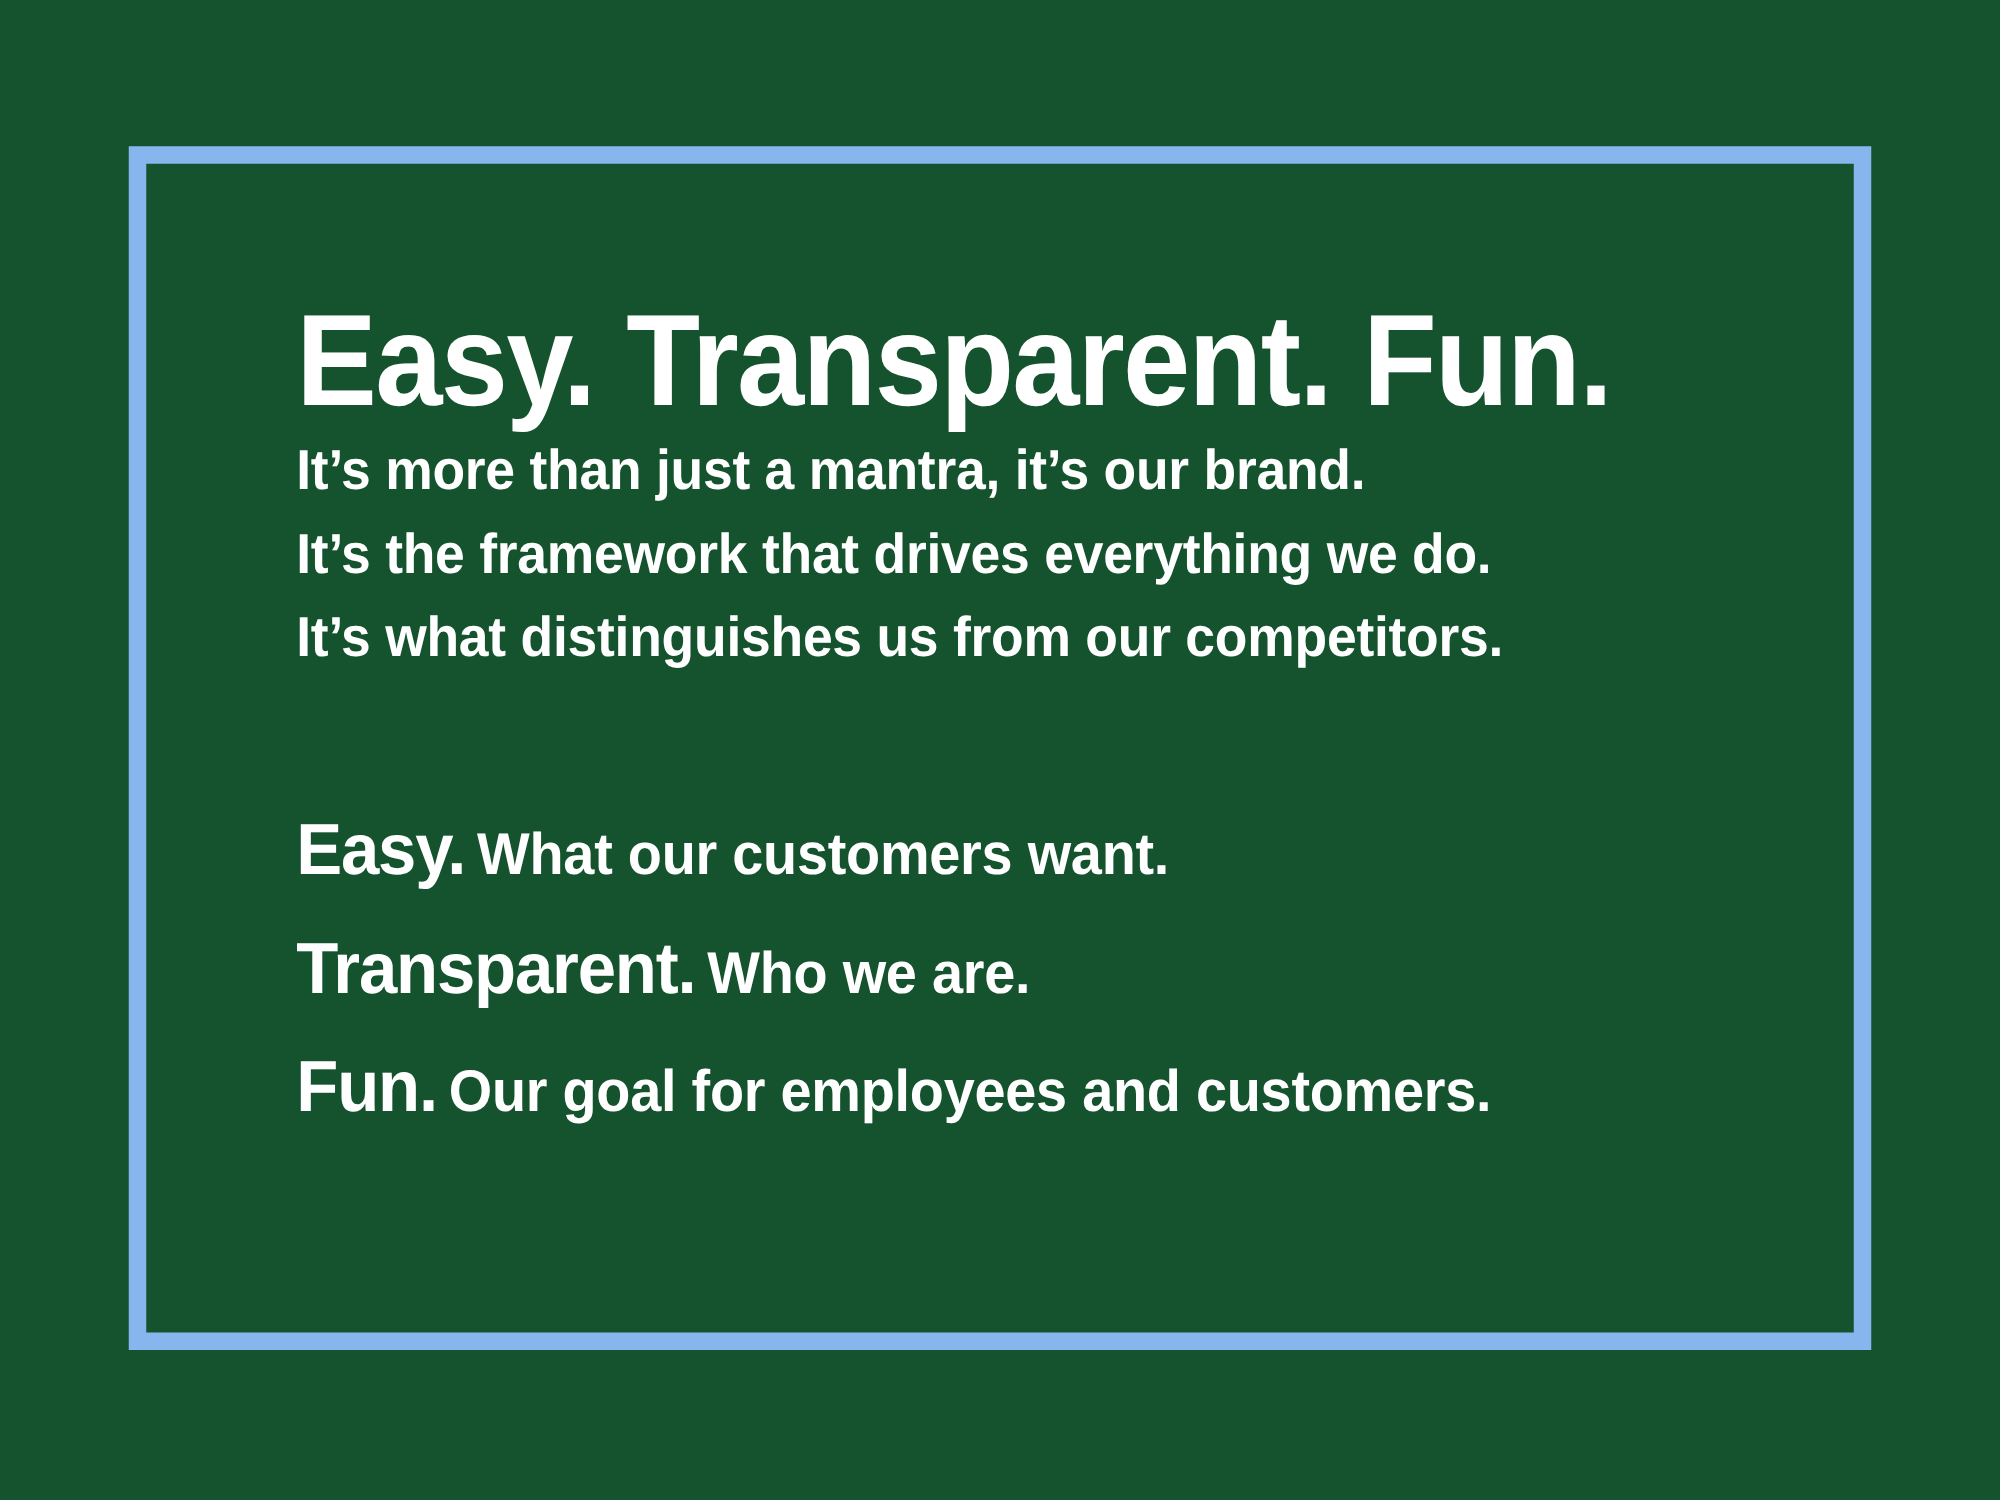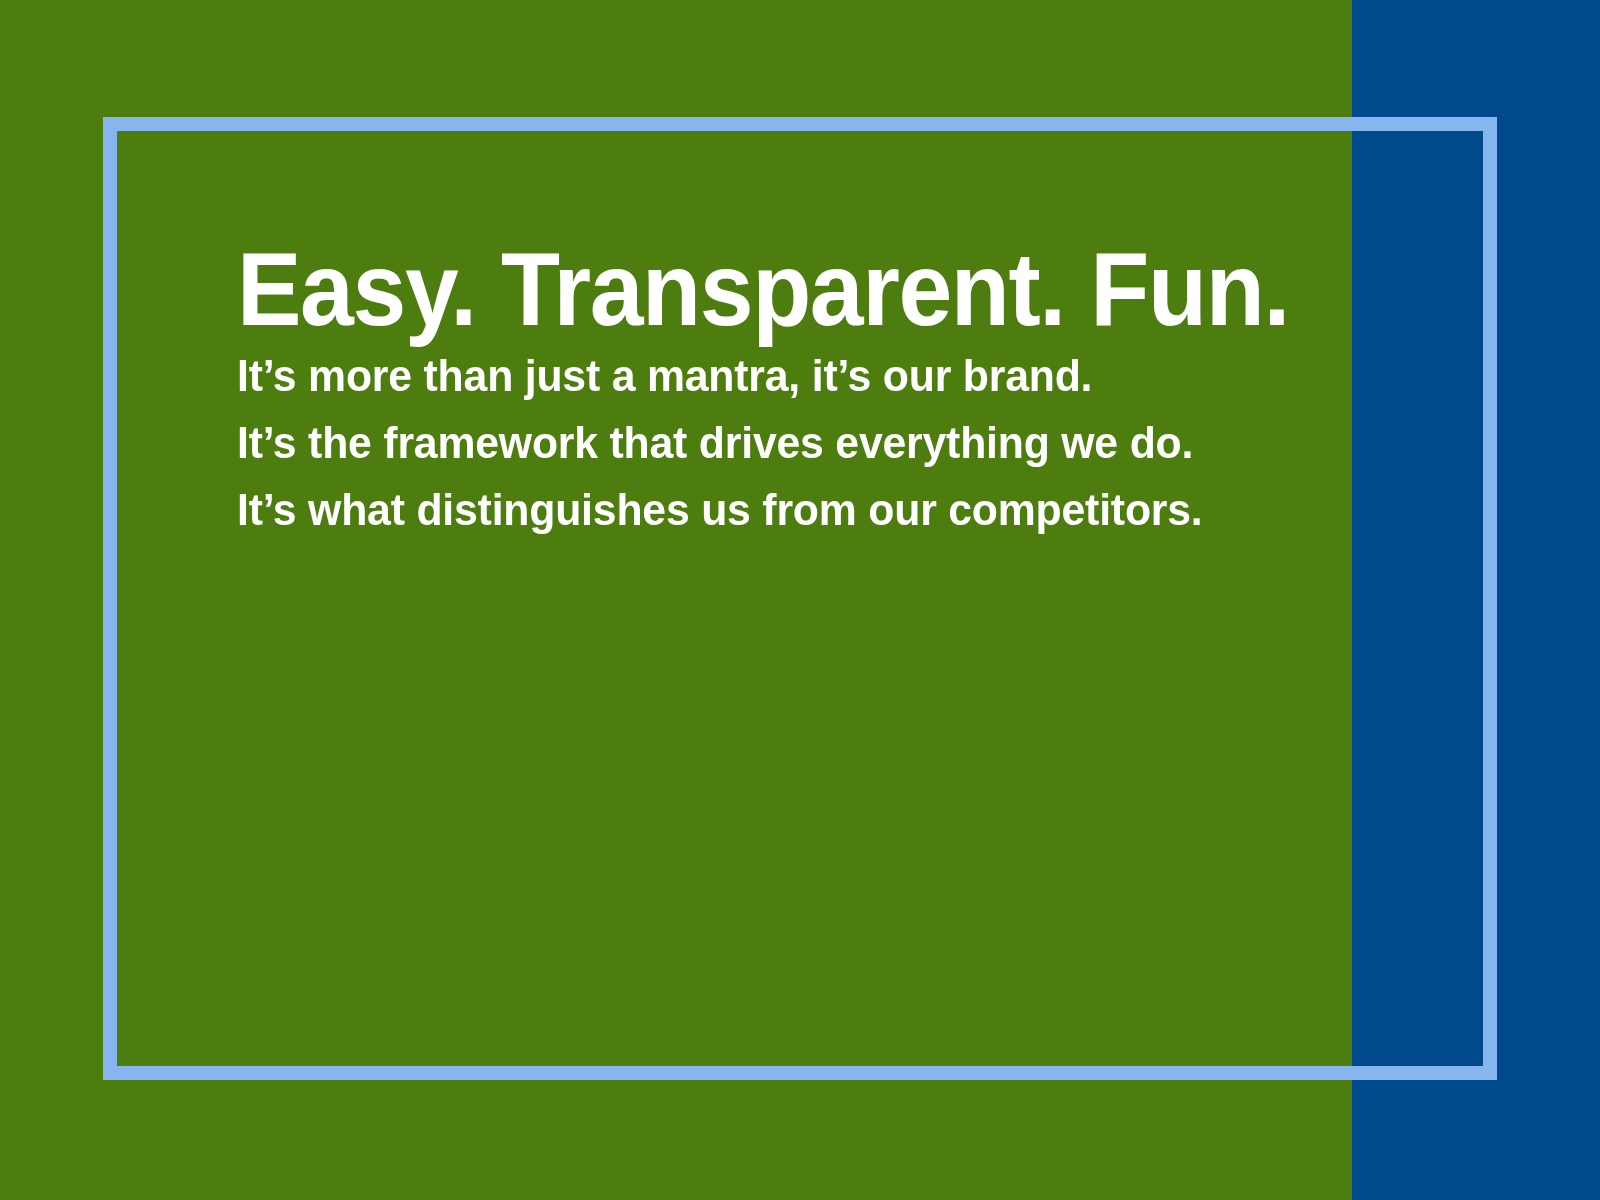--- a/index.html
+++ b/index.html
@@ -9,23 +9,23 @@
   body {
     width: 1600px;
     height: 1200px;
     background: #004a8c;
     font-family: "Liberation Sans", sans-serif;
     overflow: hidden;
   }
 
   #slide {
     position: relative;
-    width: 1352px;
+    width: 1600px;
     height: 1200px;
-    background: #4d7c0f;
+    background: #14532d;
     box-sizing: border-box;
   }
 
   
   #frame {
     position: absolute;
     left: 103px;
     top: 117px;
     width: 1394px;
     height: 963px;
@@ -105,15 +105,30 @@
   <div id="content">
 
     <div class="headline">Easy. Transparent. Fun.</div>
 
     <div class="intro">
       <div class="intro-line">It’s more than just a mantra, it’s our brand.</div>
       <div class="intro-line">It’s the framework that drives everything we do.</div>
       <div class="intro-line">It’s what distinguishes us from our competitors.</div>
     </div>
 
+    <div class="defs">
+
+      <div class="def-line">
+        <span class="def-term">Easy.</span><span class="def-desc">What our customers want.</span>
+      </div>
+
+      <div class="def-line">
+        <span class="def-term">Transparent.</span><span class="def-desc">Who we are.</span>
+      </div>
+
+      <div class="def-line">
+        <span class="def-term">Fun.</span><span class="def-desc">Our goal for employees and customers.</span>
+      </div>
+
+    </div>
 
   </div>
 </div>
 
 </body></html>

